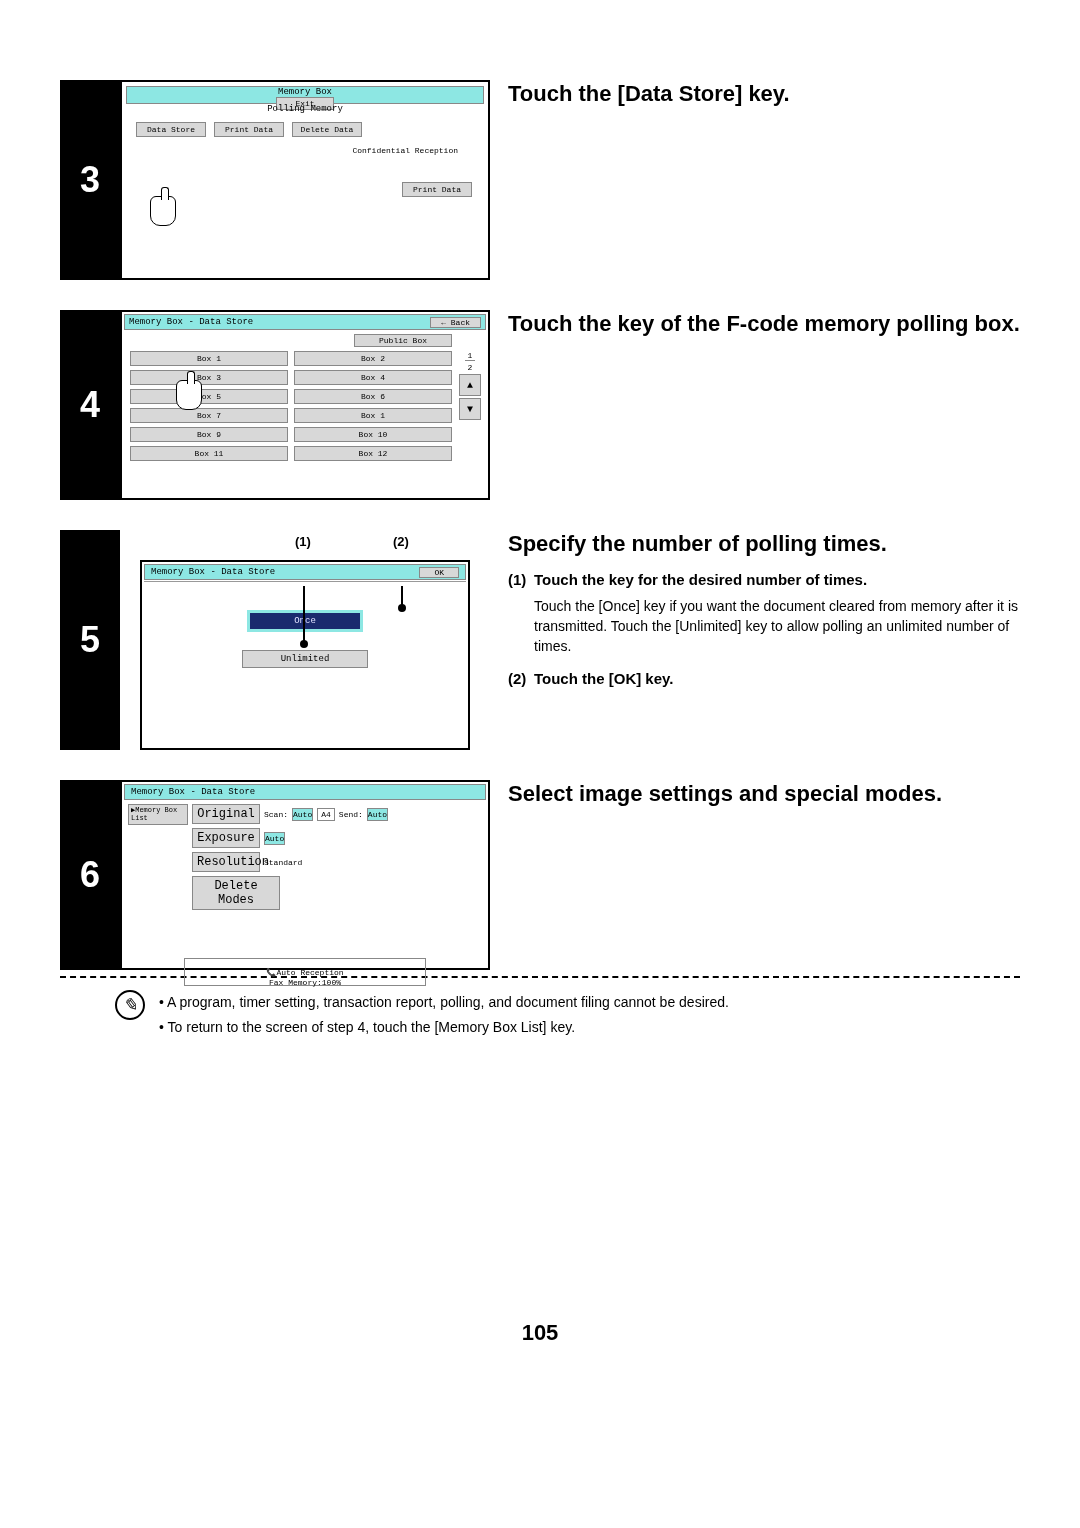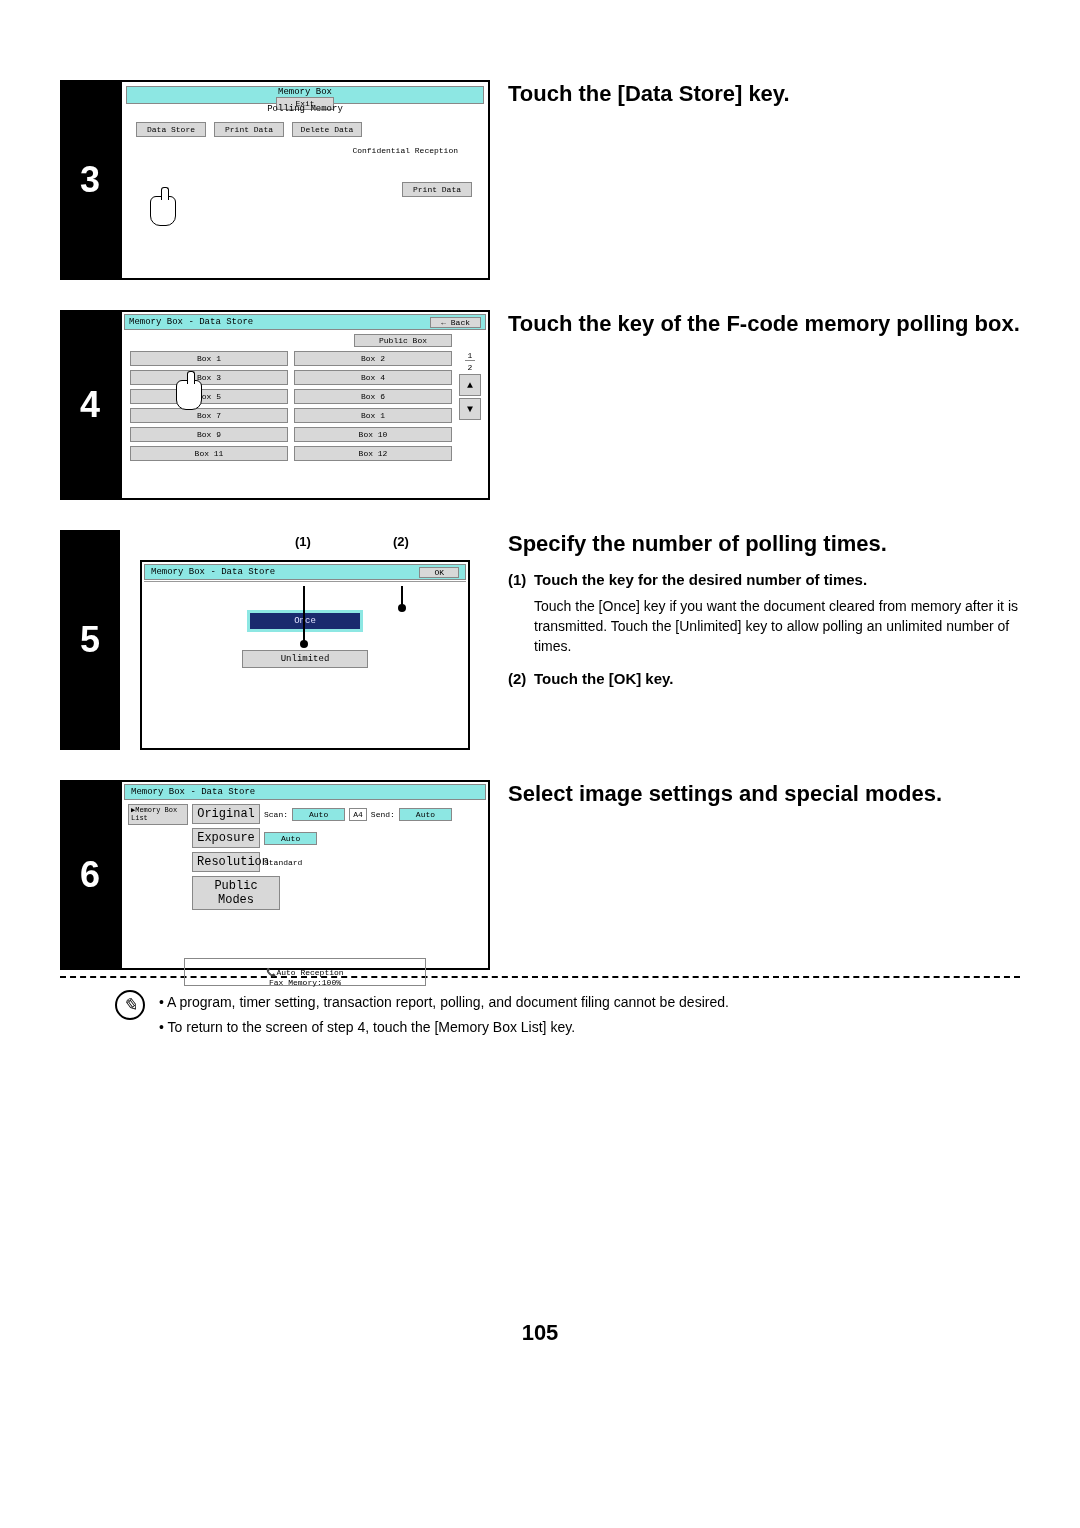--- a/index.html
+++ b/index.html
@@ -69,21 +69,21 @@
   .b2 { left: 256px; top: 42px;}
 
   .lcd6 { height: 190px; padding: 2px; position:relative;}
   .lcd6 .titlebar { background:#8de7e3;border:1px solid #888;height:16px;display:flex;align-items:center;padding:0 6px;}
   .lcd6 .body { display:flex; padding:4px; gap:4px;}
   .lcd6 .mleft { width: 60px;}
   .lcd6 .mboxlist { background:#d8d8d8;border:1px solid #888;font-size:7px;padding:2px 2px;line-height:1.1;}
   .lcd6 .mright { flex:1;}
   .lcd6 .row { display:flex;align-items:center;gap:4px;margin-bottom:4px;font-size:8px;}
   .lcd6 .lbl { background:#d8d8d8;border:1px solid #888;padding:2px 4px;width:68px;text-align:center;font-size:12px;}
-  .lcd6 .autopill { background:#8de7e3;border:1px solid #888;padding:1px 16px;font-size:8px;}
+  .lcd6 .autopill { background:#8de7e3;border:1px solid #888;padding:1px 0;font-size:8px;}
   .lcd6 .a4 { border:1px solid #888;padding:1px 3px;font-size:8px;}
   .lcd6 .plain { font-size:8px;}
   .lcd6 .footer { border:1px solid #888;height:28px;margin:40px 60px 4px 60px;font-size:8px;text-align:center;padding-top:9px;line-height:1.3;}
 </style>
 </head>
 <body>
 
 <div class="page">
 
   <div class="step-row">
@@ -213,21 +213,21 @@
             </div>
             <div class="row">
               <span class="lbl">Exposure</span>
               <span class="autopill">Auto</span>
             </div>
             <div class="row">
               <span class="lbl">Resolution</span>
               <span class="plain">Standard</span>
             </div>
             <div class="row">
-              <span class="lbl" style="width:88px;">Public Modes</span>
+              <span class="lbl" style="width:88px;">Delete Modes</span>
             </div>
           </div>
         </div>
         <div class="footer">
           <div>📞<span>Auto Reception</span></div>
           <div>Fax Memory:100%</div>
         </div>
       </div>
     </div>
     <div class="text-col">

